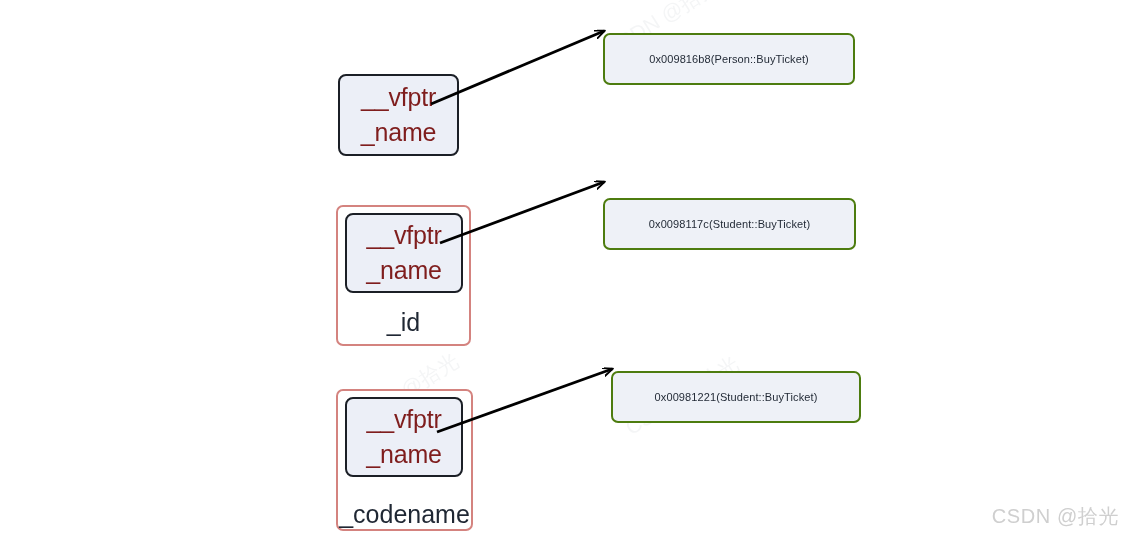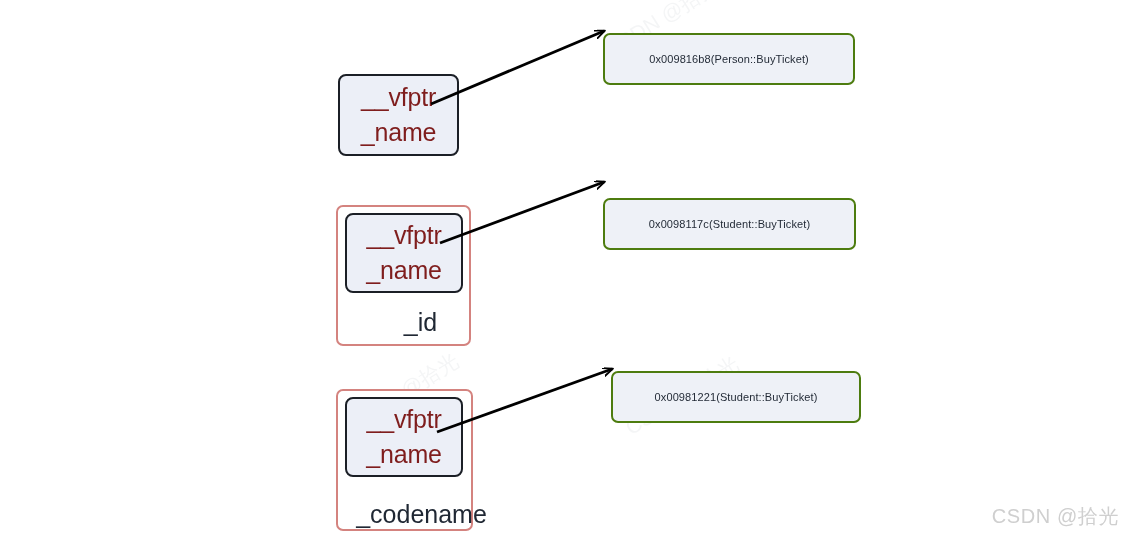--- a/index.html
+++ b/index.html
@@ -54,21 +54,20 @@
 
   .extra-field {
     position: absolute;
     left: 0;
     width: 100%;
     text-align: center;
     color: #1f2733;
     font-size: 25px;
     line-height: 1;
     white-space: nowrap;
-    padding-left: 17px;
   }
 
   
   .vfunc-box {
     position: absolute;
     box-sizing: border-box;
     border: 2px solid #4d7c0f;
     border-radius: 7px;
     background: #eef1f7;
     display: flex;

